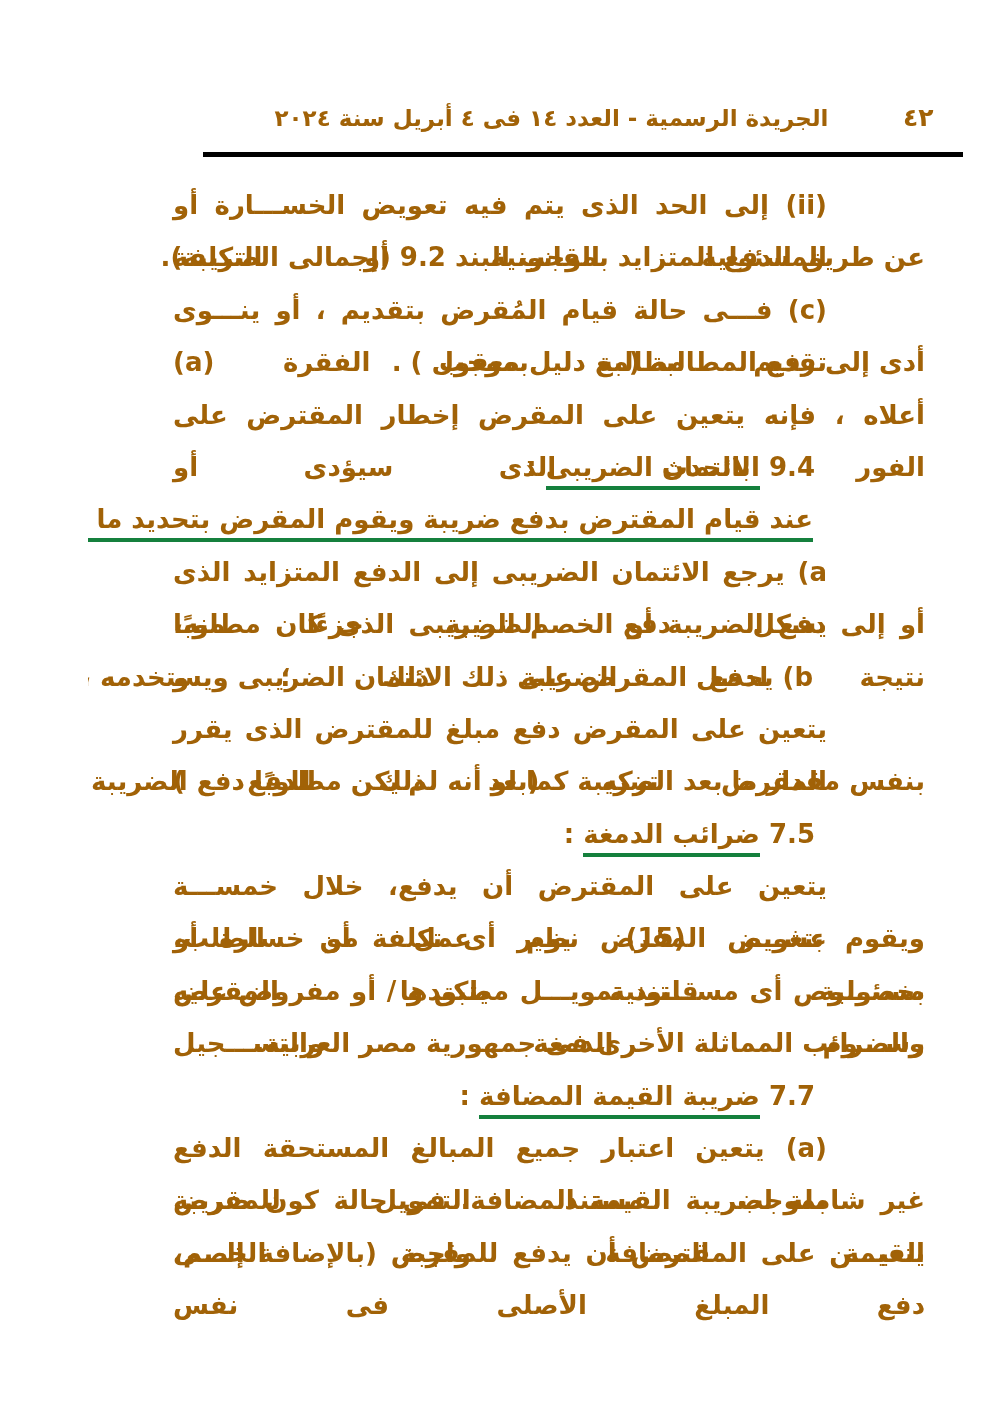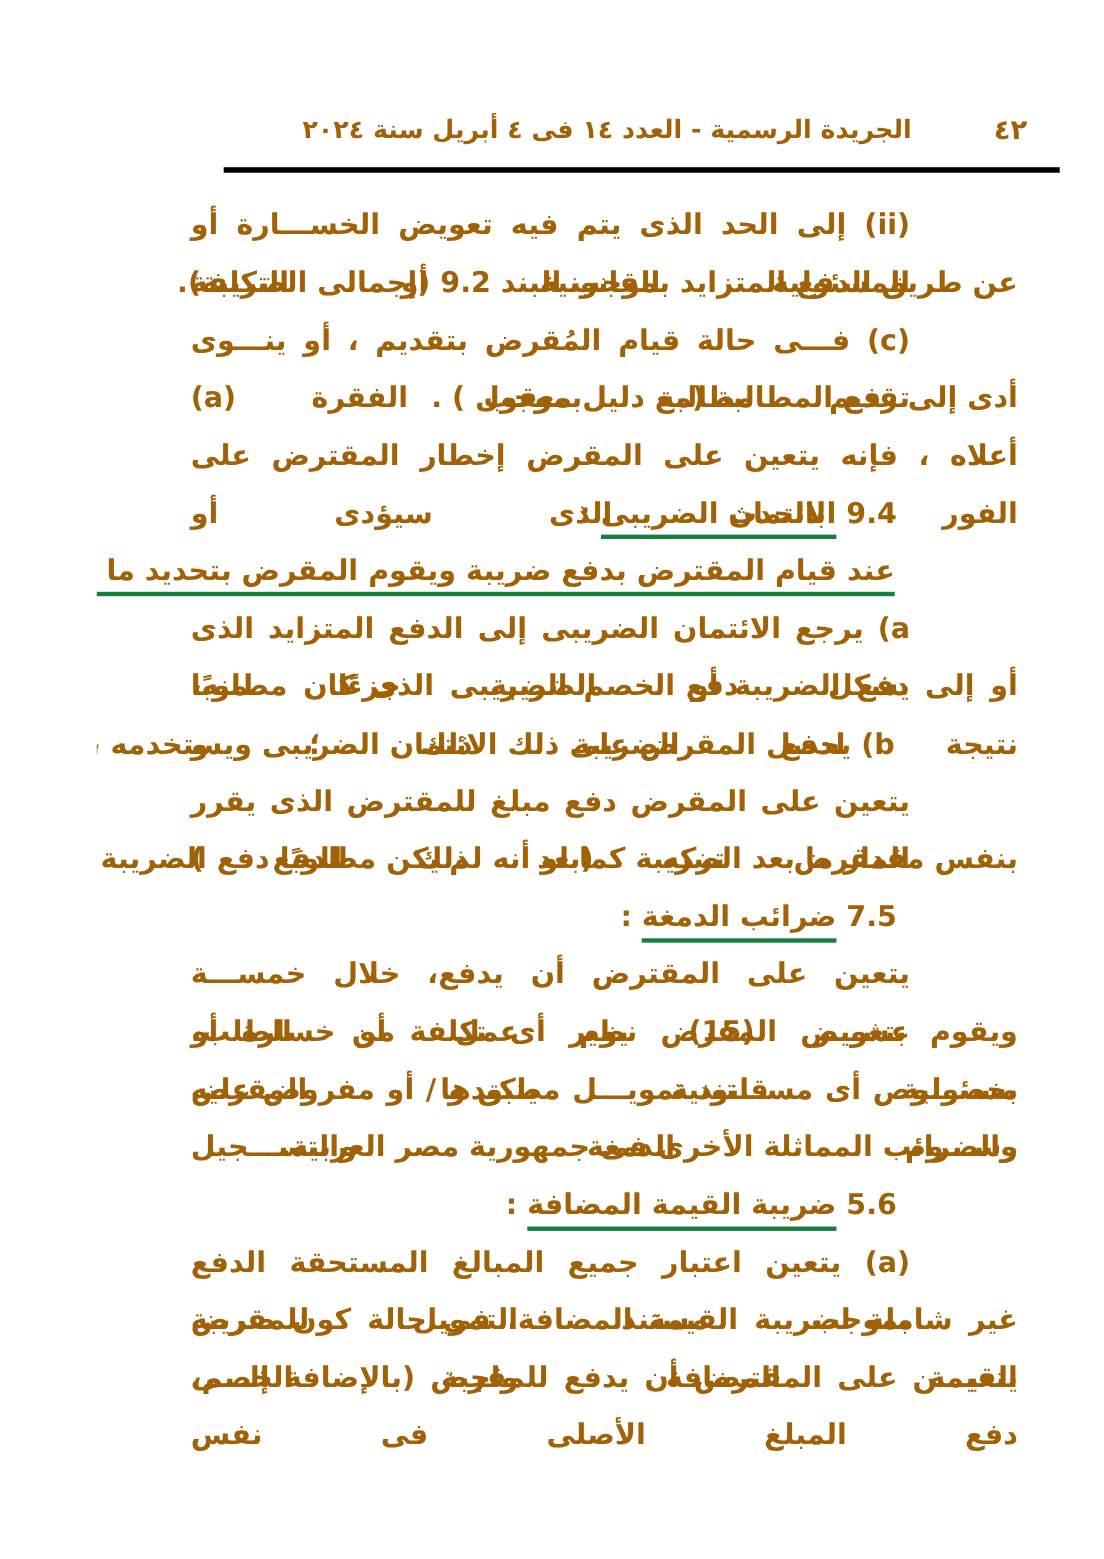--- a/index.html
+++ b/index.html
@@ -75,20 +75,20 @@
     <div class="line first">يتعين على المقرض دفع مبلغ للمقترض الذى يقرر المقرض تركه (بعد ذلك الدفع )</div>
     <div class="line end">بنفس مقدار ما بعد الضريبة كما لو أنه لم يكن مطلوبًا دفع الضريبة بمعرفة المقترض.</div>
 
     <div class="line heading"><span class="num">7.5</span><span class="ul">ضرائب الدمغة</span><span class="tail">:</span></div>
 
     <div class="line first">يتعين على المقترض أن يدفع، خلال خمســـة عشـــر (15) يوم عمل من الطلب،</div>
     <div class="line flush">ويقوم بتعويض المقرض نظير أى تكلفة أو خسارة أو مسئولية قانونية يتكبدها المقرض</div>
     <div class="line flush">بخصـــوص أى مســـتند تمويـــل مطبق و / أو مفروض عليه رســـوم الدمغة والتســـجيل</div>
     <div class="line end">والضرائب المماثلة الأخرى فى جمهورية مصر العربية.</div>
 
-    <div class="line heading"><span class="num">5.6</span><span class="ul">ضريبة القيمة المضافة</span><span class="tail">:</span></div>
+    <div class="line heading"><span class="num">7.7</span><span class="ul">ضريبة القيمة المضافة</span><span class="tail">:</span></div>
 
     <div class="line first">(a) يتعين اعتبار جميع المبالغ المستحقة الدفع بموجب مستند التمويل للمقرض</div>
     <div class="line flush">غير شاملة لضريبة القيمة المضافة. فى حالة كون ضريبة القيمة المضافة واجبة الخصم،</div>
     <div class="line flush">يتعيـــن على المقترض أن يدفع للمقرض (بالإضافة إلـــى دفع المبلغ الأصلى فى نفس</div>
 
   </div>
 </div>
 
 </body></html>

